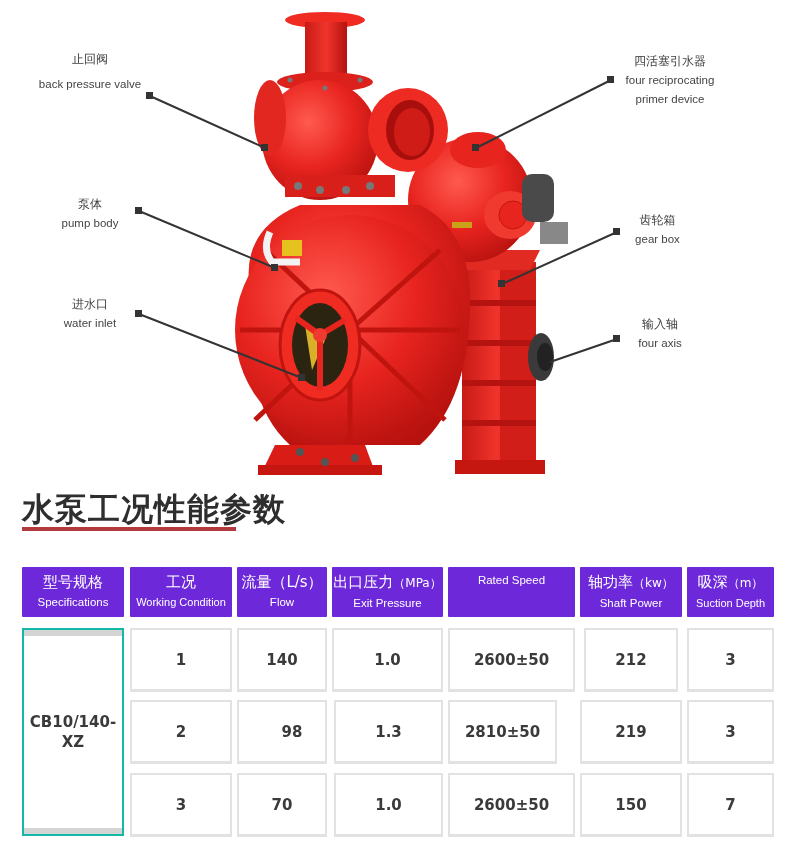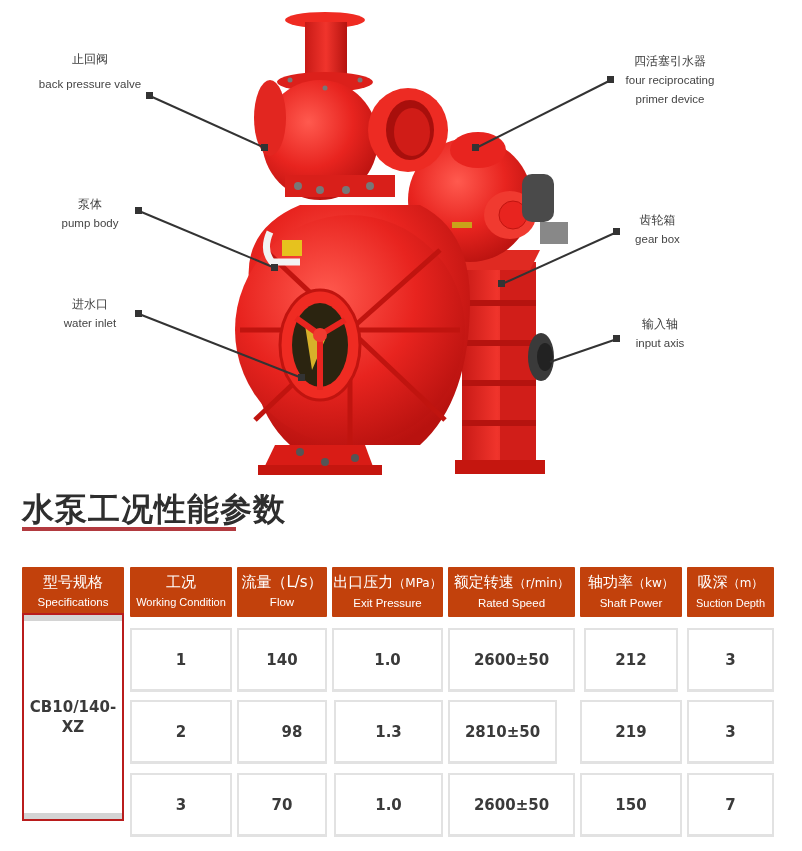--- a/index.html
+++ b/index.html
@@ -8,27 +8,27 @@
 
   .callout { position: absolute; text-align: center; }
   .callout .zh { font-size: 12px; color: #3c3c3c; line-height: 20px; }
   .callout .en { font-size: 11.5px; color: #444; line-height: 19px; font-family: "Liberation Sans", sans-serif; }
 
   svg.pump { position: absolute; left: 0; top: 0; }
 
   .section-title { position: absolute; left: 22px; top: 488px; font-size: 32px; font-weight: bold; color: #2e2e2e; letter-spacing: 1px; font-family: "DejaVu Sans", sans-serif; }
   .title-underline { position: absolute; left: 22px; top: 527px; width: 214px; height: 4px; background: #b23a3f; }
 
-  .hcell { position: absolute; top: 567px; height: 50px; background: #c2410c; color: #fff; text-align: center; padding-top: 4px; border-radius: 1px; }
+  .hcell { position: absolute; top: 567px; height: 50px; background: #6d28d9; color: #fff; text-align: center; padding-top: 4px; border-radius: 1px; }
   .hcell .zh { font-size: 15px; line-height: 22px; white-space: nowrap; }
   .hcell .zh small { font-size: 12px; }
   .hcell .en { font-size: 11.5px; line-height: 18px; white-space: nowrap; font-family: "Liberation Sans", sans-serif; }
 
   .bcell { position: absolute; background: #fff; border: 2px solid #e2e2e2; border-bottom-width: 3px; display: flex; align-items: center; justify-content: center; font-weight: bold; font-size: 15px; color: #3a3a3a; font-family: "DejaVu Sans", sans-serif; }
-  .spec-cell { position: absolute; left: 22px; top: 613px; width: 102px; height: 208px; background: #fff; border: 2px solid #b91c1c; display: flex; align-items: center; justify-content: center; text-align: center; font-weight: bold; font-size: 15px; color: #3a3a3a; line-height: 20px; }
+  .spec-cell { position: absolute; left: 22px; top: 628px; width: 102px; height: 208px; background: #fff; border: 2px solid #14b8a6; display: flex; align-items: center; justify-content: center; text-align: center; font-weight: bold; font-size: 15px; color: #3a3a3a; line-height: 20px; }
   .spec-cell::before { content: ""; position: absolute; left: 0; right: 0; top: 0; height: 6px; background: #d4d4d4; }
   .spec-cell::after { content: ""; position: absolute; left: 0; right: 0; bottom: 0; height: 6px; background: #d4d4d4; }
   .spec-text { width: 90px; }
 </style>
 </head>
 <body>
 
 <svg class="pump" width="802" height="490" viewBox="0 0 802 490">
   <defs>
     <radialGradient id="rg" cx="40%" cy="35%" r="70%">
@@ -163,21 +163,21 @@
   <div class="zh">四活塞引水器</div>
   <div class="en">four reciprocating</div>
   <div class="en">primer device</div>
 </div>
 <div class="callout" style="left:620px; top:210px; width:75px;">
   <div class="zh">齿轮箱</div>
   <div class="en">gear box</div>
 </div>
 <div class="callout" style="left:620px; top:314px; width:80px;">
   <div class="zh">输入轴</div>
-  <div class="en">input axis</div>
+  <div class="en">four axis</div>
 </div>
 
 <div class="section-title">水泵工况性能参数</div>
 <div class="title-underline"></div>
 
 <div class="hcell" style="left:22px; width:102px;">
   <div class="zh"><span>型号规格</span></div>
   <div class="en">Specifications</div>
 </div>
 <div class="hcell" style="left:130px; width:102px;">
@@ -186,21 +186,20 @@
 </div>
 <div class="hcell" style="left:237px; width:90px;">
   <div class="zh"><span>流量</span><span>（L/s）</span></div>
   <div class="en">Flow</div>
 </div>
 <div class="hcell" style="left:332px; width:111px;">
   <div class="zh"><span>出口压力</span><small>（MPa）</small></div>
   <div class="en">Exit Pressure</div>
 </div>
 <div class="hcell" style="left:448px; width:127px;">
-  <div class="zh"><span>额定转速</span><small>（r/min）</small></div>
   <div class="en">Rated Speed</div>
 </div>
 <div class="hcell" style="left:580px; width:102px;">
   <div class="zh"><span>轴功率</span><small>（kw）</small></div>
   <div class="en">Shaft Power</div>
 </div>
 <div class="hcell" style="left:687px; width:87px;">
   <div class="zh"><span>吸深</span><small>（m）</small></div>
   <div class="en" style="font-size:11px;">Suction Depth</div>
 </div>

